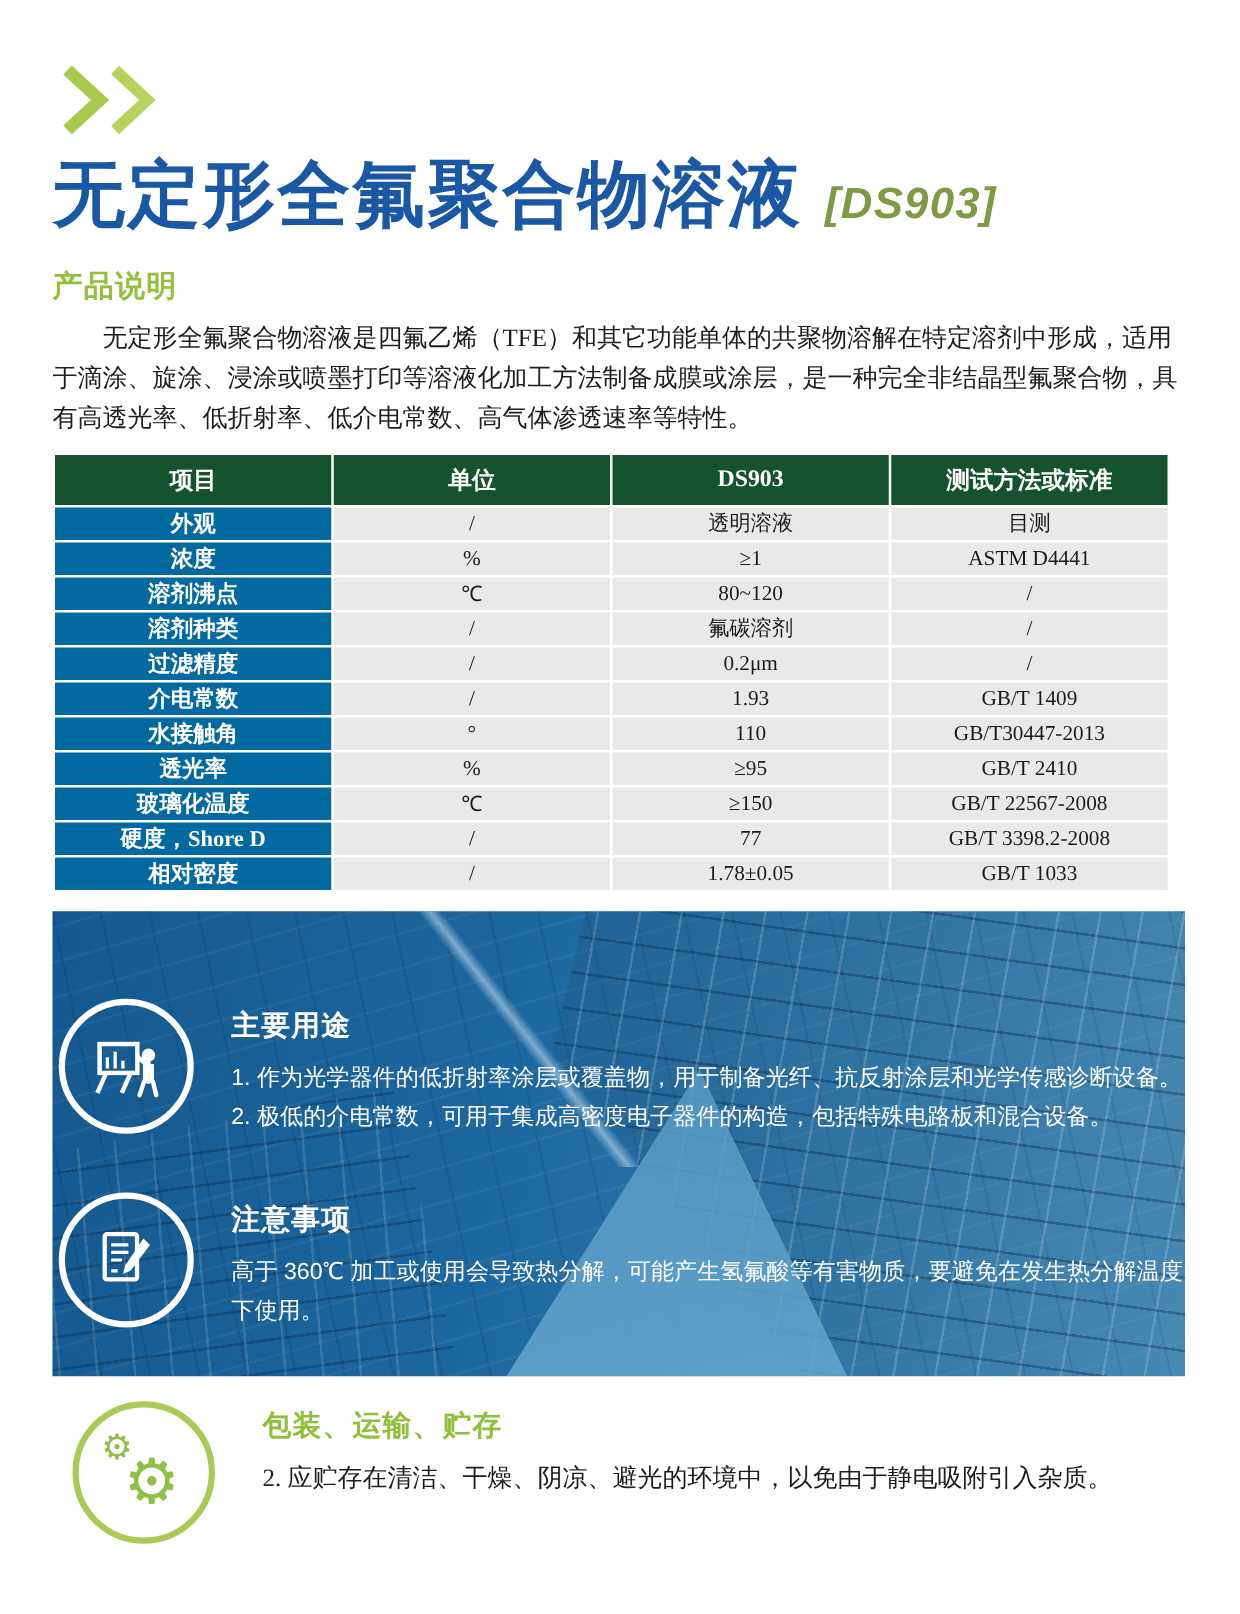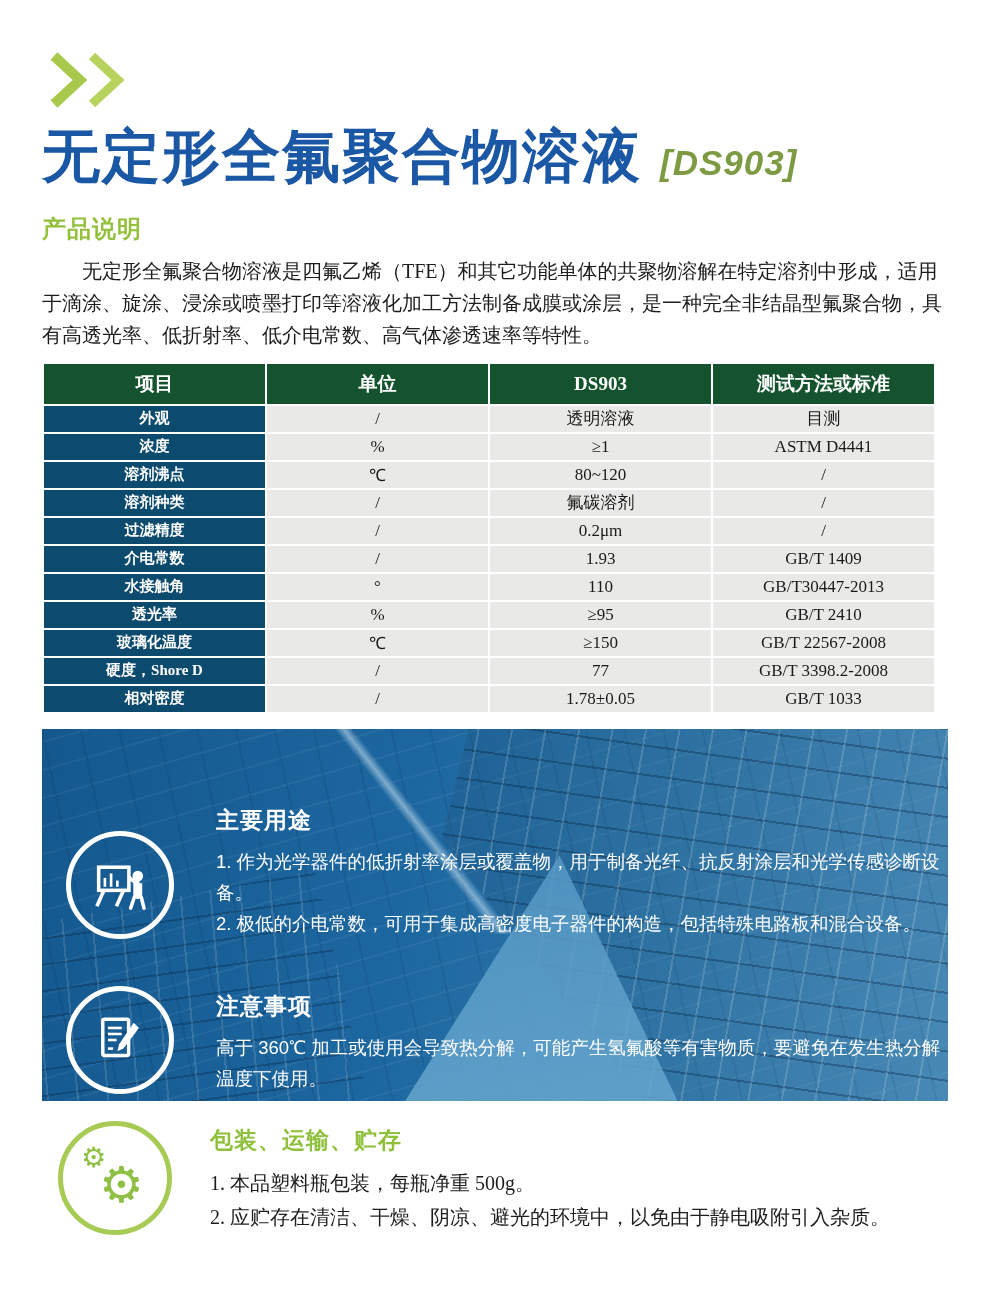--- a/index.html
+++ b/index.html
@@ -52,22 +52,22 @@
     table-layout:fixed;
   }
   table.spec th.col-header {
     background:#14532d; color:#ffffff;
     font-size:19px; font-weight:700;
     height:40px; text-align:center; vertical-align:middle;
     font-family:"Liberation Serif", serif;
   }
   table.spec td { text-align:center; vertical-align:middle; height:26px; }
   table.spec td.row-label {
-    background:#0c4a6e; color:#ffffff;
-    font-size:15px; font-weight:600;
+    background:#0369a1; color:#ffffff;
+    font-size:18px; font-weight:600;
     font-family:"Liberation Serif", serif;
     text-align:center;
   }
   table.spec td.cell {
     background:#e9e9e7; color:#1a1a1a;
     font-size:17px;
     font-family:"Liberation Serif", serif;
   }
 
   
@@ -101,21 +101,21 @@
   .facade.sky-wedge {
     background:linear-gradient(180deg,#4d92c1 0%,#66a6ce 100%);
     clip-path:polygon(40% 100%, 57% 34%, 70% 100%);
     opacity:.85;
   }
   .facade.edge-line {
     background:linear-gradient(52deg, rgba(0,0,0,0) 48.6%, rgba(205,228,243,0.55) 49.4%, rgba(0,0,0,0) 50.2%);
     clip-path:polygon(0 0, 60% 0, 60% 55%, 0 55%);
   }
 
-  .panel-block { position:relative; display:flex; align-items:flex-end; padding-left:24px;gap:12px; }
+  .panel-block { position:relative; display:flex; align-items:flex-start; padding-left:5px; }
   .panel-block.usage { padding-top:70px; }
   .panel-block.notice { padding-top:46px; }
   .circle-icon {
     flex:0 0 auto;
     width:108px; height:108px; border-radius:50%;
     border:5px solid #ffffff;
     display:flex; align-items:center; justify-content:center;
   }
   .panel-body { margin-left:30px; }
   .panel-heading { margin:6px 0 10px 0; font-size:23px; font-weight:700; color:#ffffff; letter-spacing:1px; }
@@ -281,18 +281,17 @@
   </div>
 
   <div class="storage">
     <div class="circle-icon green">
       <span class="gear-small">⚙</span>
       <span class="gear-big">⚙</span>
     </div>
     <div class="panel-body">
       <h3 class="storage-heading">包装、运输、贮存</h3>
       <div class="storage-list">
-          <div class="list-line">1. 本品塑料瓶包装，每瓶净重 500g。</div>
           <div class="list-line">2. 应贮存在清洁、干燥、阴凉、避光的环境中，以免由于静电吸附引入杂质。</div>
         </div>
     </div>
   </div>
 </div>
 
 </body></html>

